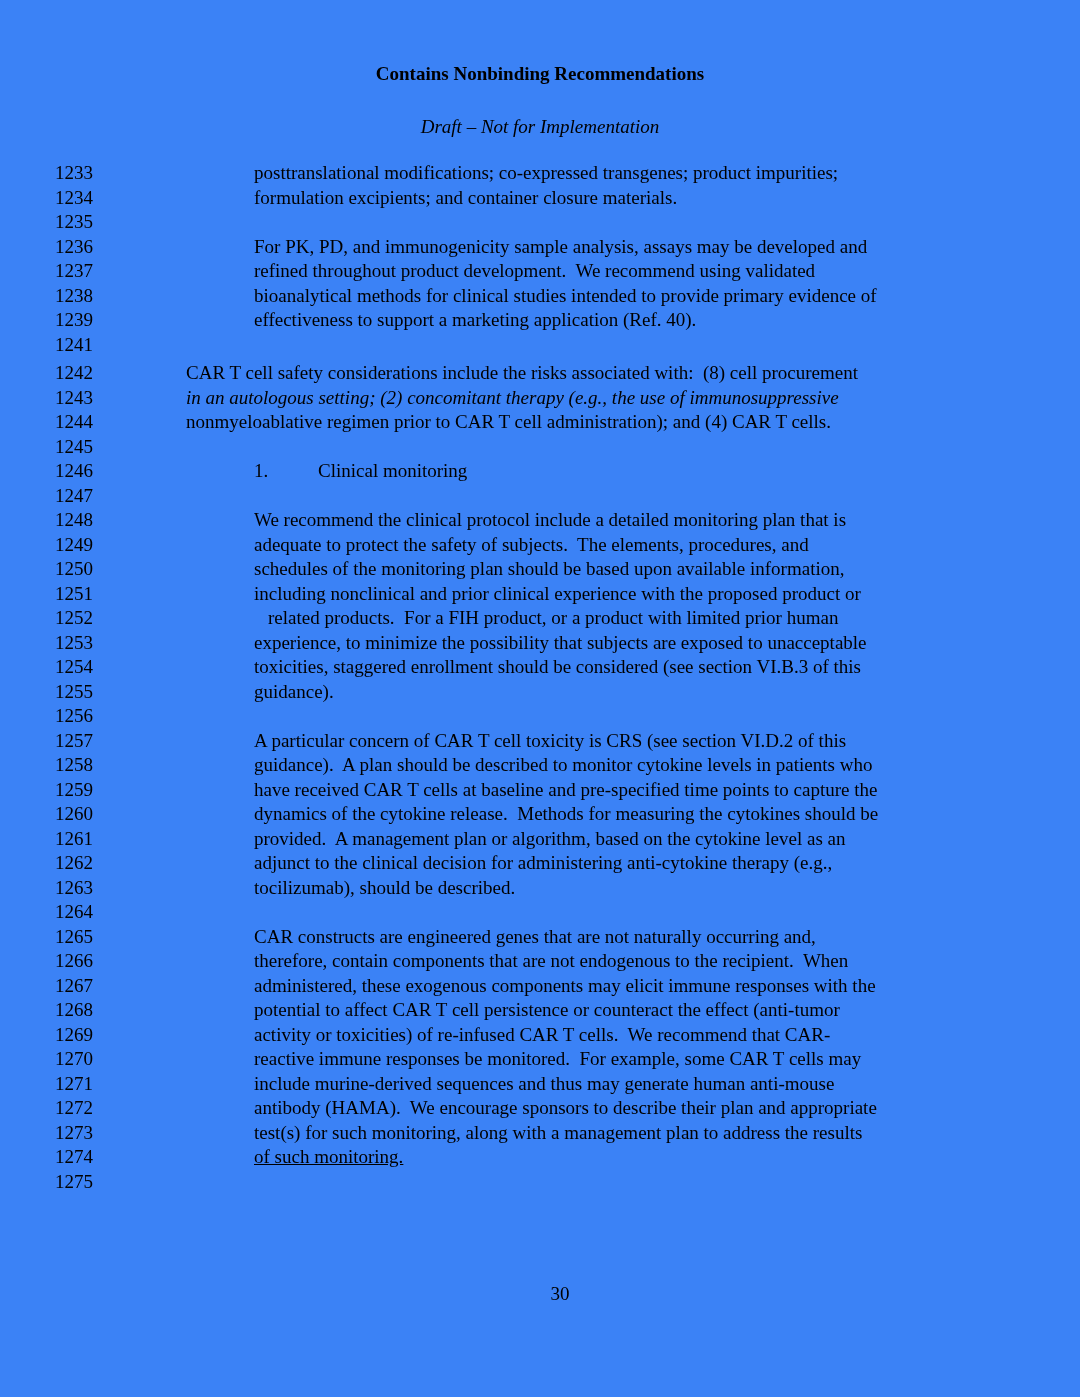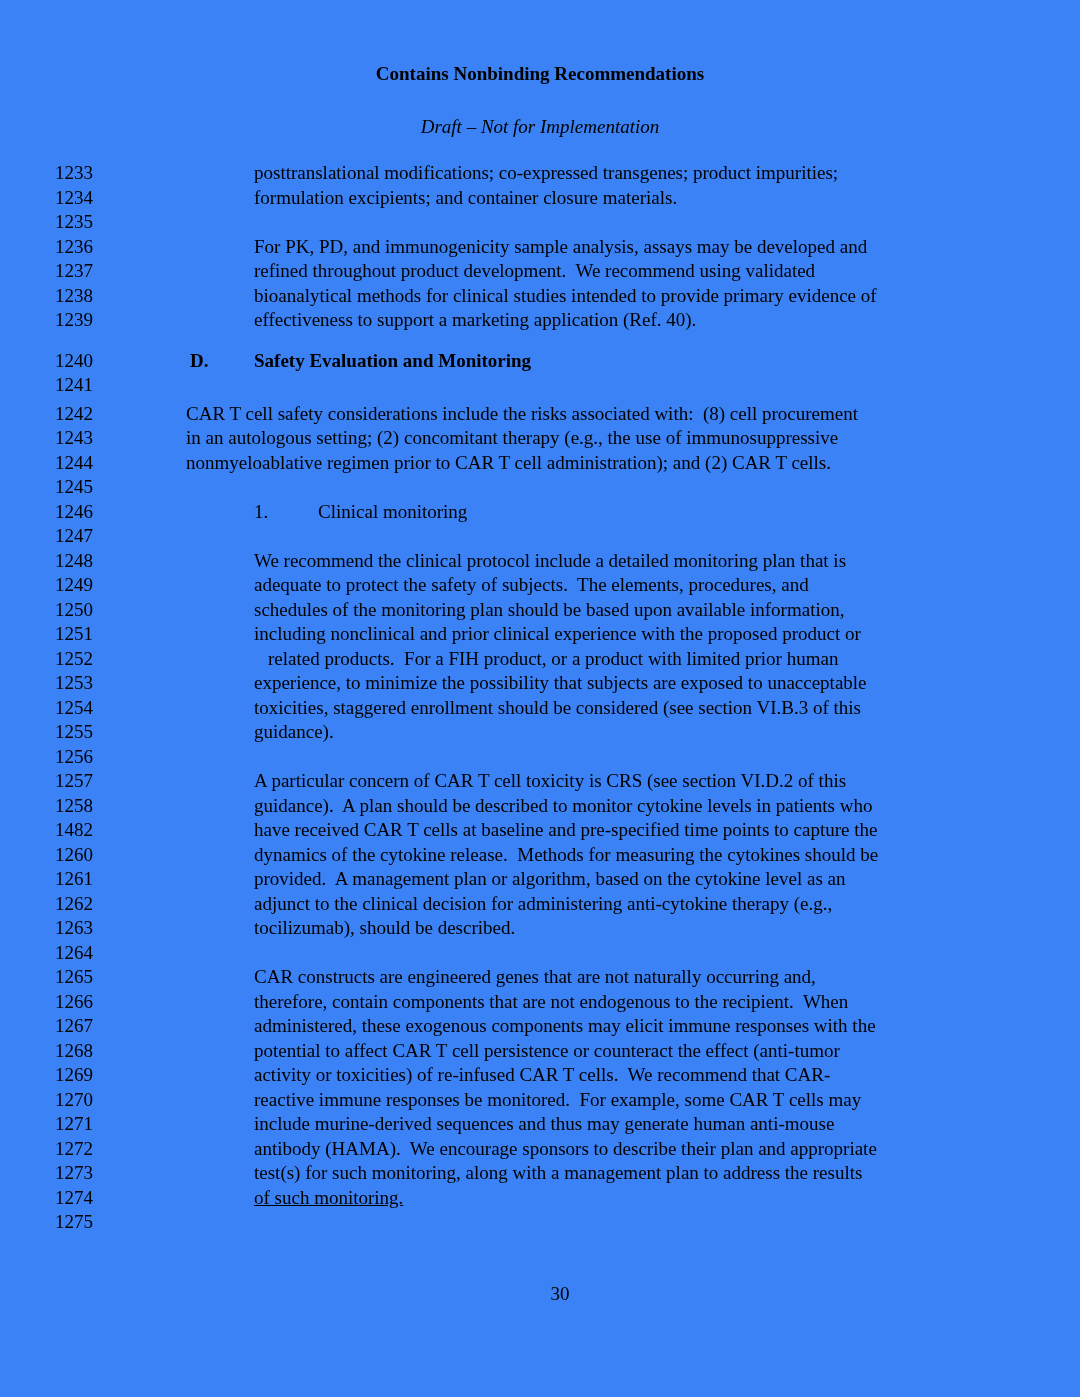--- a/index.html
+++ b/index.html
@@ -98,39 +98,34 @@
         <span class="txt" style="left: 254px;">refined throughout product development.  We recommend using validated</span>
       </div>
       <div class="line-row">
         <span class="num">1238</span>
         <span class="txt" style="left: 254px;">bioanalytical methods for clinical studies intended to provide primary evidence of</span>
       </div>
       <div class="line-row">
         <span class="num">1239</span>
         <span class="txt" style="left: 254px;">effectiveness to support a marketing application (Ref. 40).</span>
       </div>
-      <div class="line-row heading" style="margin-top: 16px;">
-        <span class="num">1240</span>
-        <span class="lbl" style="left: 190px;">D.</span>
-        <span class="txt" style="left: 254px;">Safety Evaluation and Monitoring</span>
-      </div>
       <div class="line-row">
         <span class="num">1241</span>
       </div>
       <div class="line-row" style="margin-top: 4px;">
         <span class="num">1242</span>
         <span class="txt" style="left: 186px;">CAR T cell safety considerations include the risks associated with:  (8) cell procurement</span>
       </div>
       <div class="line-row">
         <span class="num">1243</span>
-        <span class="txt" style="left: 186px;">in an autologous setting; (2) concomitant therapy (e.g., the use of immunosuppressive</span>
+        <span class="txt" style="left: 186px; font-style: italic;">in an autologous setting; (2) concomitant therapy (e.g., the use of immunosuppressive</span>
       </div>
       <div class="line-row">
         <span class="num">1244</span>
-        <span class="txt" style="left: 186px;">nonmyeloablative regimen prior to CAR T cell administration); and (2) CAR T cells.</span>
+        <span class="txt" style="left: 186px;">nonmyeloablative regimen prior to CAR T cell administration); and (4) CAR T cells.</span>
       </div>
       <div class="line-row">
         <span class="num">1245</span>
       </div>
       <div class="line-row">
         <span class="num">1246</span>
         <span class="lbl" style="left: 254px;">1.</span>
         <span class="txt" style="left: 318px;">Clinical monitoring</span>
       </div>
       <div class="line-row">
@@ -173,21 +168,21 @@
       </div>
       <div class="line-row">
         <span class="num">1257</span>
         <span class="txt" style="left: 254px; text-align: center;">A particular concern of CAR T cell toxicity is CRS (see section VI.D.2 of this</span>
       </div>
       <div class="line-row">
         <span class="num">1258</span>
         <span class="txt" style="left: 254px;">guidance).  A plan should be described to monitor cytokine levels in patients who</span>
       </div>
       <div class="line-row">
-        <span class="num">1482</span>
+        <span class="num">1259</span>
         <span class="txt" style="left: 254px;">have received CAR T cells at baseline and pre-specified time points to capture the</span>
       </div>
       <div class="line-row">
         <span class="num">1260</span>
         <span class="txt" style="left: 254px;">dynamics of the cytokine release.  Methods for measuring the cytokines should be</span>
       </div>
       <div class="line-row">
         <span class="num">1261</span>
         <span class="txt" style="left: 254px;">provided.  A management plan or algorithm, based on the cytokine level as an</span>
       </div>

